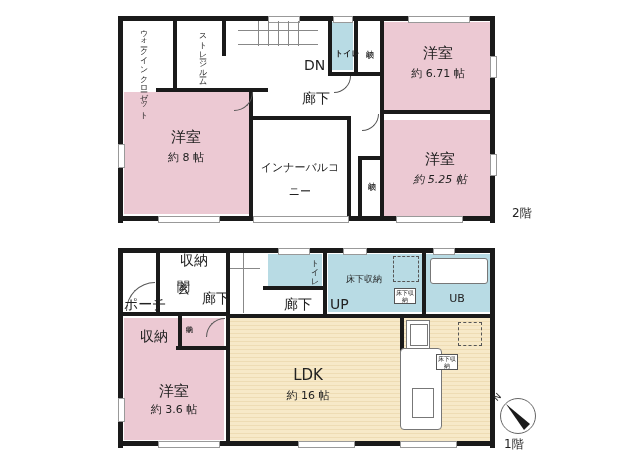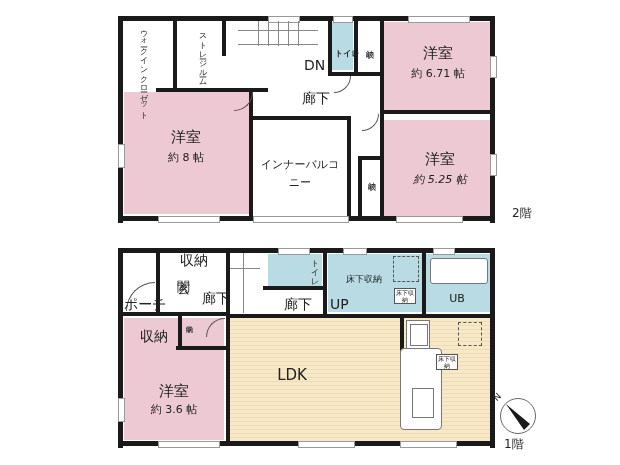--- a/index.html
+++ b/index.html
@@ -83,21 +83,21 @@
   <div class="lbl vert" style="left:217px;top:32px;font-size:8px;writing-mode:horizontal-tb;font-weight:bold;">トイレ</div>
   <div class="lbl vert" style="left:245px;top:28px;font-size:8px;">収納</div>
   <div class="lbl small" style="left:184px;top:74px;">廊下</div>
 
   <div class="lbl big" style="left:290px;top:28px;width:60px;">洋室</div>
   <div class="lbl area" style="left:280px;top:50px;width:80px;">約 6.71 帖</div>
 
   <div class="lbl big" style="left:38px;top:112px;width:60px;">洋室</div>
   <div class="lbl area" style="left:38px;top:134px;width:60px;">約 8 帖</div>
 
-  <div class="lbl" style="left:140px;top:140px;width:84px;font-size:11px;white-space:normal;line-height:18px;word-break:break-all;">インナーバルコニー</div>
+  <div class="lbl" style="left:140px;top:140px;width:84px;font-size:11px;white-space:normal;line-height:24px;word-break:break-all;">インナーバルコニー</div>
 
   <div class="lbl vert" style="left:247px;top:160px;font-size:8px;">収納</div>
 
   <div class="lbl big" style="left:292px;top:134px;width:60px;">洋室</div>
   <div class="lbl area" style="left:282px;top:156px;width:80px;font-style:italic;">約 5.25 帖</div>
 </div>
 <div class="floor-tag" style="left:492px;top:205px;margin-left:20px;">2階</div>
 
 <div class="abs" style="left:118px;top:248px;width:377px;height:200px;">
 
@@ -152,21 +152,22 @@
   <div class="lbl small" style="left:164px;top:48px;margin-left:48px;">UP</div>
   <div class="lbl small" style="left:166px;top:48px;">廊下</div>
   <div class="lbl vert" style="left:190px;top:6px;font-size:8px;">トイレ</div>
   <div class="lbl" style="left:228px;top:26px;width:36px;font-size:9px;white-space:normal;line-height:11px;">床下収納</div>
   <div class="lbl" style="left:276px;top:40px;width:20px;font-size:6px;white-space:normal;line-height:7px;border:1px solid #555;background:#fff;">床下収納</div>
   <div class="lbl area" style="left:324px;top:44px;width:30px;">UB</div>
   <div class="lbl small" style="left:22px;top:80px;">収納</div>
   <div class="lbl vert" style="left:66px;top:72px;font-size:7px;">収納</div>
   <div class="lbl big" style="left:26px;top:134px;width:60px;">洋室</div>
   <div class="lbl area" style="left:18px;top:154px;width:76px;">約 3.6 帖</div>
-  <div class="lbl big" style="left:144px;top:118px;width:60px;">LDK</div>
+  <div class="lbl big" style="left:160px;top:118px;width:60px;">LDK</div>
+  <div class="lbl area" style="left:150px;top:140px;width:80px;">約 16 帖</div>
   <div class="lbl" style="left:318px;top:106px;width:20px;font-size:6px;white-space:normal;line-height:7px;border:1px solid #555;background:#fff;">床下収納</div>
 </div>
 <div class="floor-tag" style="left:504px;top:436px;">1階</div>
 
 <div class="abs" style="left:500px;top:398px;width:36px;height:36px;border:1px solid #666;border-radius:50%;"></div>
 <svg class="abs" style="left:500px;top:398px;" width="36" height="36" viewBox="0 0 36 36">
   <polygon points="6,6 30,26 24,32" fill="#1a1a1a"></polygon>
 </svg>
 <div class="lbl" style="left:494px;top:392px;font-size:9px;transform:rotate(-45deg);">N</div>
 

